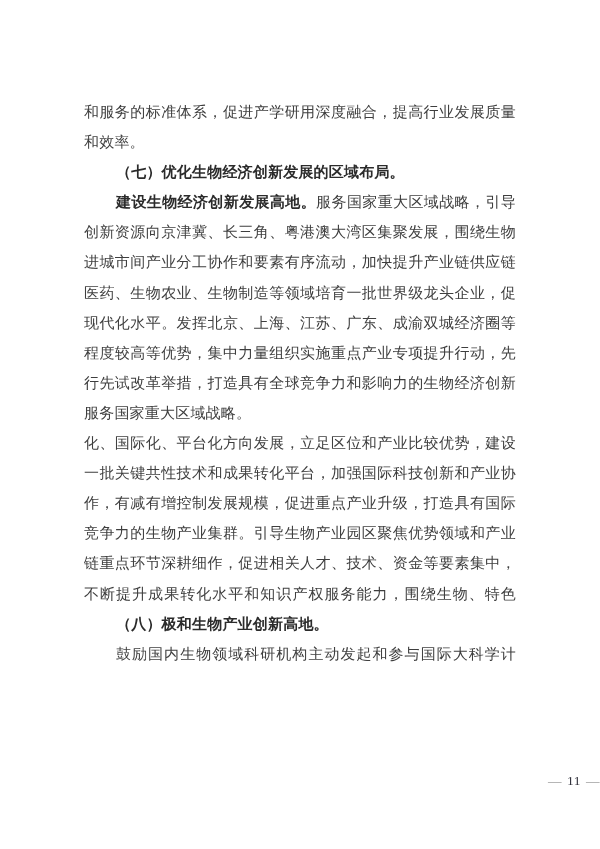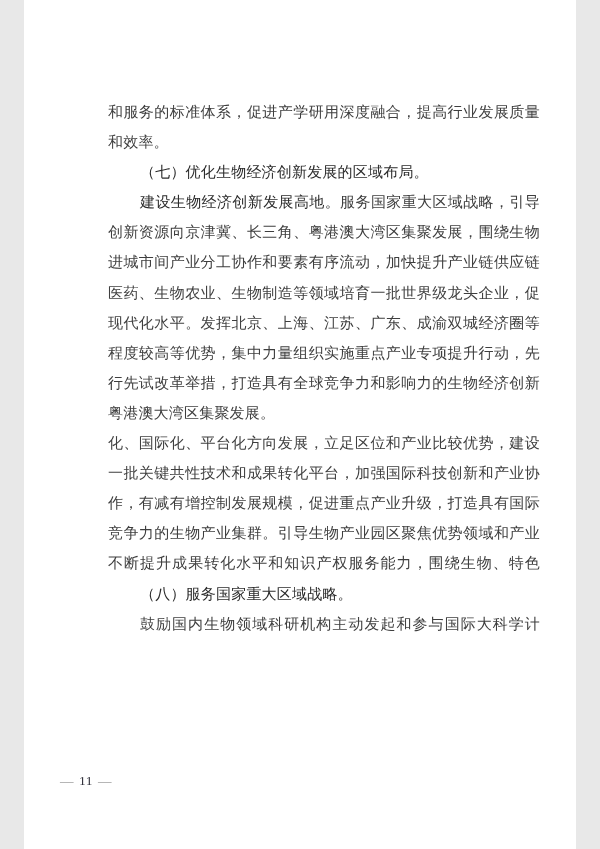--- a/index.html
+++ b/index.html
@@ -2,21 +2,21 @@
 <html style="--page-bg: #ffffff; --text-color: #3e3e3e; --bold-color: #2b2b2b; --dash-color: #8e8e8e; --num-color: #33333d;"><head>
 <meta charset="utf-8">
 <style>
   html, body {
     margin: 0;
     padding: 0;
     background: #e8e8e8;
   }
   .page {
     position: relative;
-    width: 552px;
+    width: 600px;
     height: 849px;
     margin: 0 auto;
     background: var(--page-bg, #ffffff);
     overflow: hidden;
     font-family: "Liberation Serif", "DejaVu Serif", serif;
   }
   .textblock {
     position: absolute;
     left: 84px;
     top: 97px;
@@ -32,30 +32,30 @@
     text-align: justify;
     text-align-last: left;
   }
   .line.fill {
     text-align-last: justify;
   }
   .line.indent {
     text-indent: 32px;
   }
   .seg.bold {
-    font-weight: normal;
+    font-weight: bold;
     color: var(--bold-color, #2b2b2b);
   }
   .pageno {
     position: absolute;
     left: 0;
     right: 0;
     top: 770px;
     height: 22px;
-    text-align: left;
+    text-align: right;
     font-size: 13.5px;
     line-height: 22px;
     letter-spacing: 0.5px;
     margin-left: 36px;
   }
   .pageno .dash {
     color: var(--dash-color, #8e8e8e);
   }
   .pageno .num {
     color: var(--num-color, #33333d);
@@ -70,25 +70,26 @@
       <div class="line fill"><span class="seg">和服务的标准体系，促进产学研用深度融合，提高行业发展质量</span></div>
       <div class="line"><span class="seg">和效率。</span></div>
       <div class="line indent"><span class="seg bold">（七）优化生物经济创新发展的区域布局。</span></div>
       <div class="line indent fill"><span class="seg bold">建设生物经济创新发展高地。</span><span class="seg">服务国家重大区域战略，引导</span></div>
       <div class="line fill"><span class="seg">创新资源向京津冀、长三角、粤港澳大湾区集聚发展，围绕生物</span></div>
       <div class="line fill"><span class="seg">进城市间产业分工协作和要素有序流动，加快提升产业链供应链</span></div>
       <div class="line fill"><span class="seg">医药、生物农业、生物制造等领域培育一批世界级龙头企业，促</span></div>
       <div class="line fill"><span class="seg">现代化水平。发挥北京、上海、江苏、广东、成渝双城经济圈等</span></div>
       <div class="line fill"><span class="seg">程度较高等优势，集中力量组织实施重点产业专项提升行动，先</span></div>
       <div class="line fill"><span class="seg">行先试改革举措，打造具有全球竞争力和影响力的生物经济创新</span></div>
-      <div class="line"><span class="seg">粤港澳大湾区集聚发展。</span></div>
+      <div class="line"><span class="seg">服务国家重大区域战略。</span></div>
       <div class="line fill"><span class="seg">化、国际化、平台化方向发展，立足区位和产业比较优势，建设</span></div>
       <div class="line fill"><span class="seg">一批关键共性技术和成果转化平台，加强国际科技创新和产业协</span></div>
       <div class="line fill"><span class="seg">作，有减有增控制发展规模，促进重点产业升级，打造具有国际</span></div>
       <div class="line fill"><span class="seg">竞争力的生物产业集群。引导生物产业园区聚焦优势领域和产业</span></div>
+      <div class="line fill"><span class="seg">链重点环节深耕细作，促进相关人才、技术、资金等要素集中，</span></div>
       <div class="line fill"><span class="seg">不断提升成果转化水平和知识产权服务能力，围绕生物、特色</span></div>
-      <div class="line indent"><span class="seg bold">（八）服务国家重大区域战略。</span></div>
+      <div class="line indent"><span class="seg bold">（八）极和生物产业创新高地。</span></div>
       <div class="line indent fill"><span class="seg">鼓励国内生物领域科研机构主动发起和参与国际大科学计</span></div>
     </div>
   <div class="pageno">
     <span class="dash">—</span><span class="num">11</span><span class="dash">—</span>
   </div>
 </div>
 
 </body></html>

